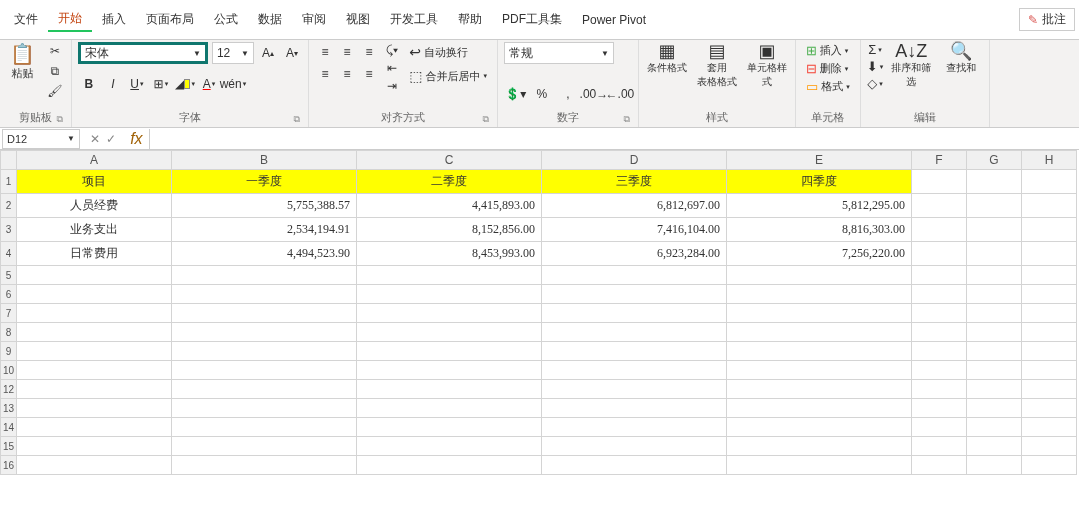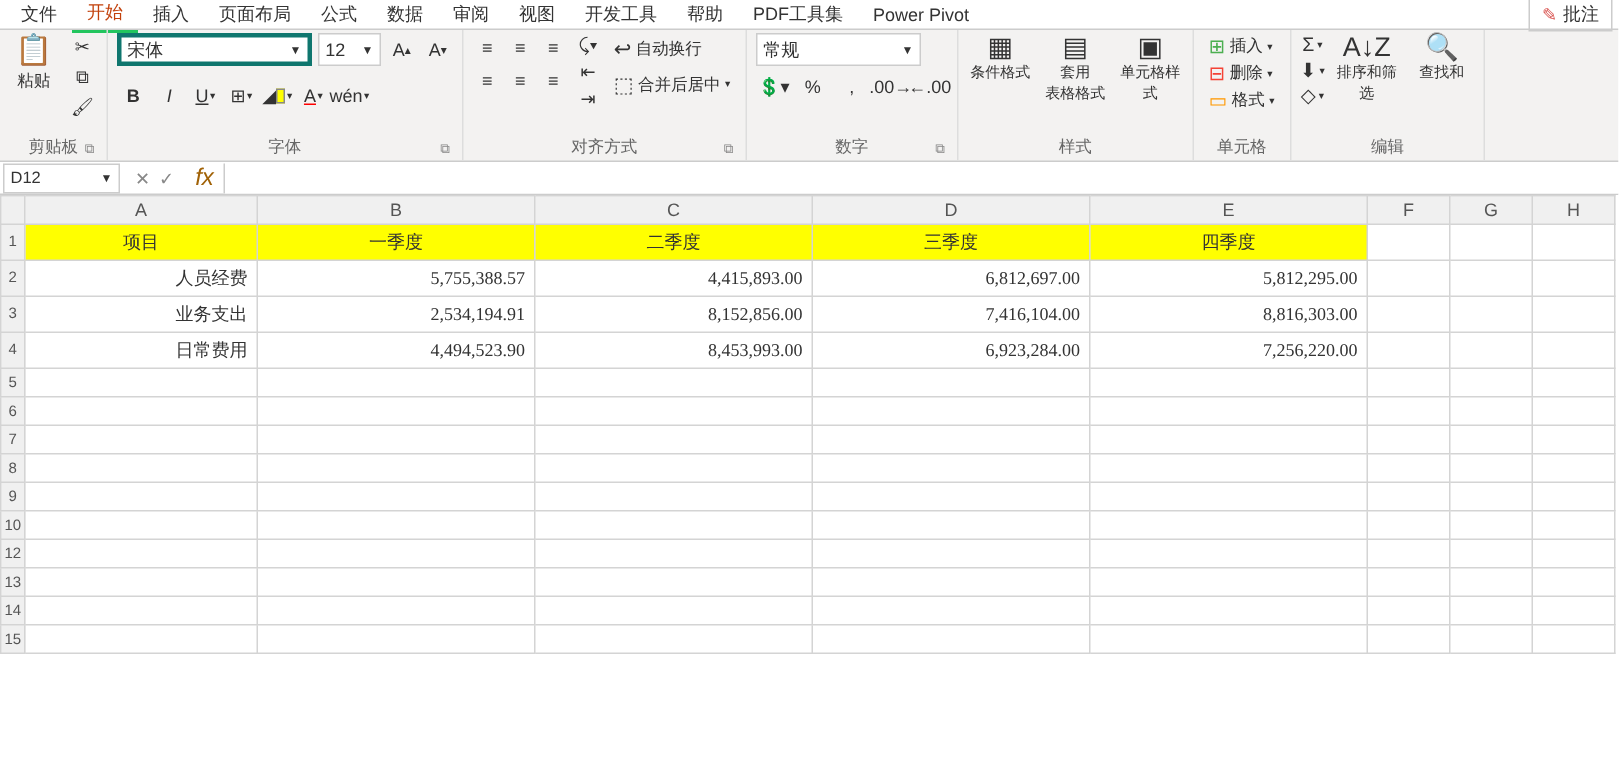--- a/index.html
+++ b/index.html
@@ -1,17 +1,17 @@
 <!DOCTYPE html>
 <html><head>
 <meta charset="utf-8">
 <style>
 * { box-sizing: border-box; margin: 0; padding: 0; font-family: "Microsoft YaHei", Arial, sans-serif; }
 body { width: 1079px; height: 518px; background: #fff; overflow: hidden; font-size: 12px; color: #333; }
-.tabs { display: flex; align-items: center; height: 20px; background: #fff; border-bottom: 1px solid #ccc; padding: 0 4px; }
+.tabs { display: flex; align-items: center; height: 40px; background: #fff; border-bottom: 1px solid #ccc; padding: 0 4px; }
 .tab { padding: 3px 10px; cursor: pointer; font-size: 12px; }
 .tab.active { border-bottom: 2px solid #22c55e; color: #c2410c; font-weight: normal; }
 .comment-btn { margin-left: auto; display: flex; align-items: center; gap: 4px; padding: 2px 8px; border: 1px solid #ccc; font-size: 12px; }
 .pen-icon { color: #d9534f; }
 
 .ribbon { display: flex; height: 88px; background: #f3f2f1; border-bottom: 1px solid #ccc; }
 .group { border-right: 1px solid #ddd; padding: 2px 6px; display: flex; flex-direction: column; justify-content: space-between; position: relative; }
 .group-body { display: flex; gap: 6px; flex: 1; align-items: flex-start; }
 .group-label { text-align: center; font-size: 11px; color: #666; padding-top: 2px; position: relative; }
 .group-label .dl { position: absolute; right: 2px; bottom: 0; font-size: 9px; color: #888; }
@@ -31,21 +31,21 @@
 .fill-sw { width:10px; height:10px; background:#ffff00; display:inline-block; border:1px solid #888;}
 
 .align-grid { display:grid; grid-template-columns: repeat(3,20px); grid-template-rows: repeat(2,20px); gap:2px;}
 .abtn { display:flex; align-items:center; justify-content:center; cursor:pointer; border:1px solid transparent; font-size:12px;}
 .indent-col { display:flex; flex-direction:column; gap:2px;}
 
 .wrap-col { display:flex; flex-direction:column; gap:4px;}
 .wrap-btn { display:flex; align-items:center; gap:3px; padding:2px 4px; cursor:pointer; font-size:11px;}
 .wrap-btn .ic { font-size:14px; }
 
-.num-col { display:flex; flex-direction:column; gap:4px;}
+.num-col { display:flex; flex-direction:column; gap:20px;}
 .num-sel { width:110px; height:22px; border:1px solid #ccc; background:#fff; display:flex; align-items:center; justify-content:space-between; padding:0 4px; font-size:12px;}
 .num-row { display:flex; gap:2px;}
 .nbtn { width:24px; height:20px; display:flex; align-items:center; justify-content:center; cursor:pointer; border:1px solid transparent; font-size:12px;}
 
 .style-row { display:flex; gap:6px;}
 .style-btn { display:flex; flex-direction:column; align-items:center; gap:1px; cursor:pointer; font-size:10px; text-align:center; width:44px;}
 .style-btn .ic { font-size:18px; line-height:1;}
 
 .cell-col { display:flex; flex-direction:column; gap:1px;}
 .cell-btn { display:flex; align-items:center; gap:3px; padding:1px 4px; cursor:pointer; font-size:11px;}
@@ -65,21 +65,21 @@
 
 .sheet-wrap { position:relative; height: 384px; overflow:hidden;}
 .sheet { border-collapse:collapse; table-layout:fixed; }
 .sheet th, .sheet td { border:1px solid #d4d4d4; height:19px; font-size:12px; }
 .sheet .corner { width:16px; height:19px; background:#f0f0f0;}
 .sheet .colhdr { background:#f0f0f0; text-align:center; color:#555; font-weight:normal; height:19px;}
 .sheet .rowhdr { width:16px; background:#f0f0f0; text-align:center; color:#555; font-weight:normal; font-size:10px;}
 .sheet td { padding:0 6px; }
 .hdr-cell { background:#ffff00; text-align:center; font-size:16px; height:24px !important;}
 .data-cell { text-align:right; font-size:16px; height:24px !important; font-family: "SimSun", serif;}
-.label-cell { text-align:right; font-size:16px; height:24px !important;}
+.label-cell { text-align:center; font-size:16px; height:24px !important;}
 .cA { width:155px;} .cB { width:185px;} .cC { width:185px;} .cD { width:185px;} .cE { width:185px;}
 .cF { width:55px;} .cG { width:55px;} .cH { width:55px;}
 </style>
 </head>
 <body>
 
 <div class="tabs">
   <div class="tab">文件</div>
   <div class="tab active">开始</div>
   <div class="tab">插入</div>
@@ -464,16 +464,27 @@
           <th class="rowhdr">15</th>
           <td></td>
           <td></td>
           <td></td>
           <td></td>
           <td></td>
           <td></td>
           <td></td>
           <td></td>
         </tr>
+  <tr>
+          <th class="rowhdr">16</th>
+          <td></td>
+          <td></td>
+          <td></td>
+          <td></td>
+          <td></td>
+          <td></td>
+          <td></td>
+          <td></td>
+        </tr>
 </tbody>
     </table>
 
 </div>
 
 </body></html>

